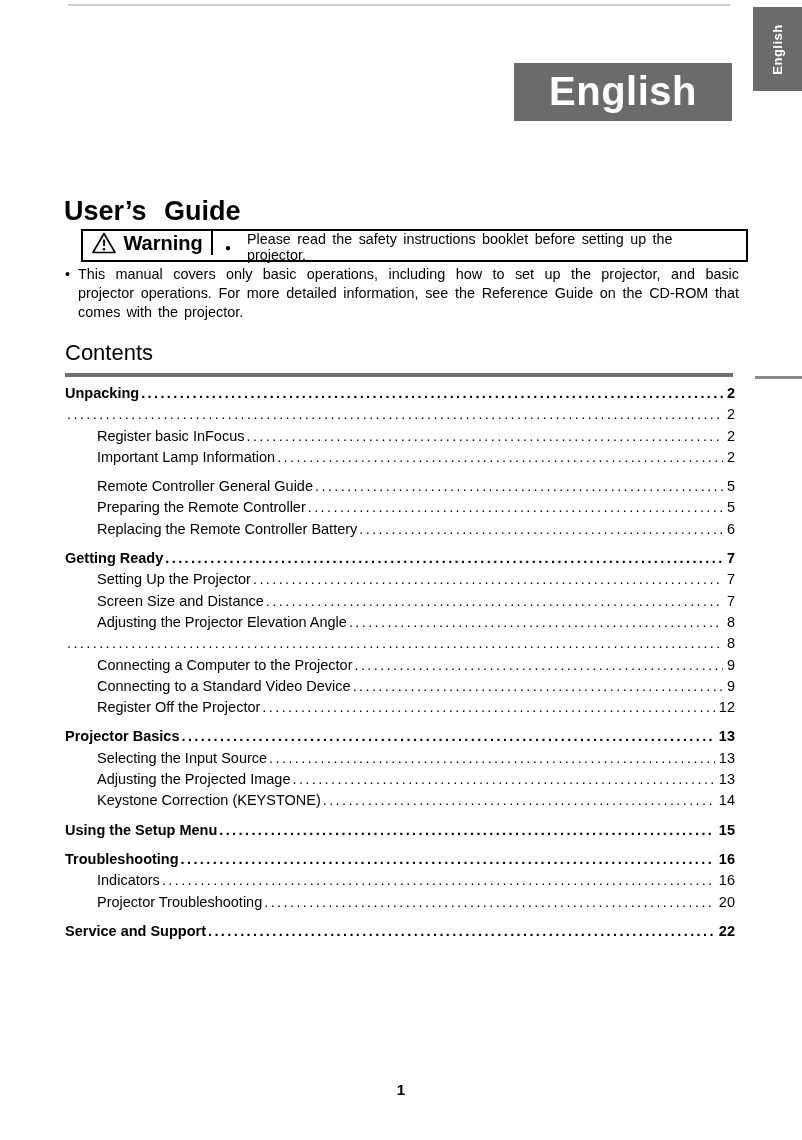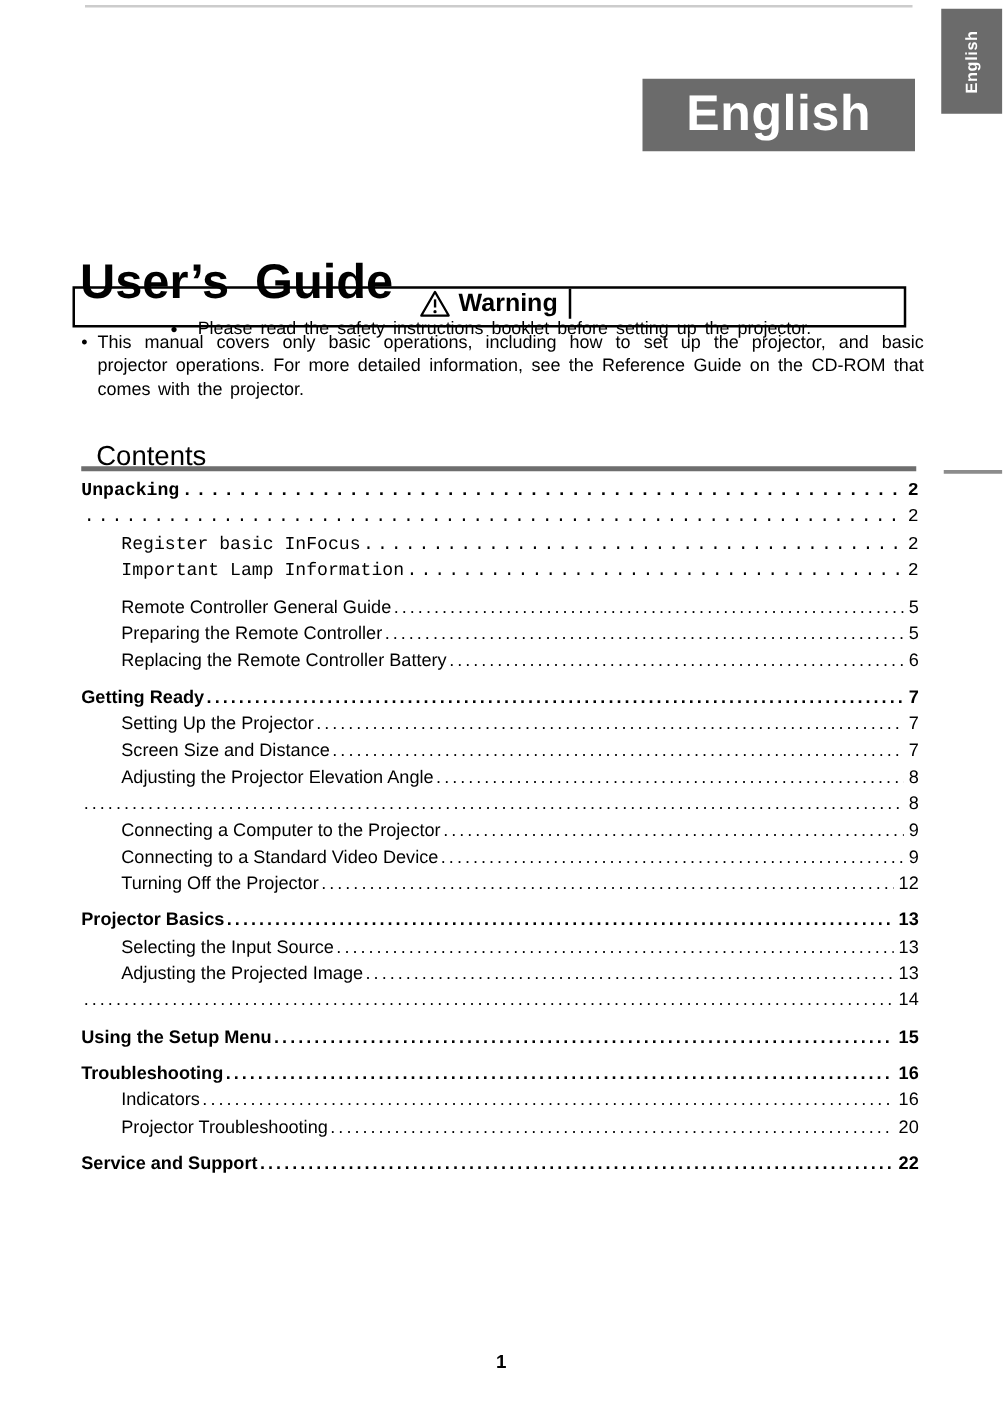--- a/index.html
+++ b/index.html
@@ -50,37 +50,36 @@
     color: #ffffff;
     font-weight: bold;
     font-size: 40px;
     letter-spacing: 0.5px;
     padding-bottom: 2px;
   }
 
   .doc-title {
     position: absolute;
     left: 64px; top: 180px;
-    font-size: 39px;
+    font-size: 27px;
     font-weight: bold;
     letter-spacing: 0px;
     word-spacing: 10px;
     line-height: 1;
   }
 
   
   .warning-box {
     position: absolute;
-    left: 58px; top: 229px;
+    left: 81px; top: 229px;
     width: 667px; height: 33px;
     border: 2px solid #000;
     display: flex;
     box-sizing: border-box;
-    align-items: center;
-    flex-direction: column;
+    align-items: flex-start;
   }
   .warning-left {
     width: 128px;
     border-right: 2px solid #000;
     display: flex; align-items: center; justify-content: center;
     gap: 6px;
     flex: none;
   }
   .warning-word { font-size: 20px; font-weight: bold; letter-spacing: 0px; }
   .warning-right {
@@ -123,21 +122,21 @@
     width: 47px; height: 3px;
     background: var(--margin-mark, #8c8c8c);
   }
 
   .toc {
     position: absolute;
     left: 65px; top: 381px;
     width: 670px;
   }
   .toc-section { margin-top: 8px; }
-  .toc-section:first-child { margin-top: 4px; font-family: Liberation Mono, monospace; }
+  .toc-section:first-child { margin-top: 4px; }
   .toc-row {
     display: flex;
     align-items: baseline;
     height: 21.3px;
     font-size: 14.5px;
   }
   .toc-row.main { font-weight: bold; }
   .toc-row.sub .toc-label { padding-left: 32px; }
   .toc-label { flex: none; white-space: nowrap; }
   .dots {
@@ -195,21 +194,21 @@
       <span class="w-bullet">●</span>
       <span>Please read the safety instructions booklet before setting up the projector.</span>
     </div>
   </div>
 
   <div class="intro">
     <span class="i-bullet">•</span>
     <span class="i-text">This manual covers only basic operations, including how to set up the projector, and basic projector operations. For more detailed information, see the Reference Guide on the CD-ROM that comes with the projector.</span>
   </div>
 
-  <h2 class="contents-heading" style="margin:12px; font-weight:normal;">Contents</h2>
+  <h2 class="contents-heading" style="margin:0; font-weight:normal;">Contents</h2>
   <div class="contents-rule"></div>
   <div class="margin-mark"></div>
 
   <div class="toc">
       <div class="toc-section">
         <div class="toc-row main">
           <span class="toc-label">Unpacking</span>
           <span class="dots"></span>
           <span class="toc-page">2</span>
         </div>
@@ -274,21 +273,21 @@
           <span class="toc-label">Connecting a Computer to the Projector</span>
           <span class="dots"></span>
           <span class="toc-page">9</span>
         </div>
         <div class="toc-row sub">
           <span class="toc-label">Connecting to a Standard Video Device</span>
           <span class="dots"></span>
           <span class="toc-page">9</span>
         </div>
         <div class="toc-row sub">
-          <span class="toc-label">Turning Off the Projector</span>
+          <span class="toc-label">Register Off the Projector</span>
           <span class="dots"></span>
           <span class="toc-page">12</span>
         </div>
       </div>
       <div class="toc-section">
         <div class="toc-row main">
           <span class="toc-label">Projector Basics</span>
           <span class="dots"></span>
           <span class="toc-page">13</span>
         </div>
@@ -296,20 +295,21 @@
           <span class="toc-label">Selecting the Input Source</span>
           <span class="dots"></span>
           <span class="toc-page">13</span>
         </div>
         <div class="toc-row sub">
           <span class="toc-label">Adjusting the Projected Image</span>
           <span class="dots"></span>
           <span class="toc-page">13</span>
         </div>
         <div class="toc-row sub">
+          <span class="toc-label">Keystone Correction (KEYSTONE)</span>
           <span class="dots"></span>
           <span class="toc-page">14</span>
         </div>
       </div>
       <div class="toc-section">
         <div class="toc-row main">
           <span class="toc-label">Using the Setup Menu</span>
           <span class="dots"></span>
           <span class="toc-page">15</span>
         </div>

